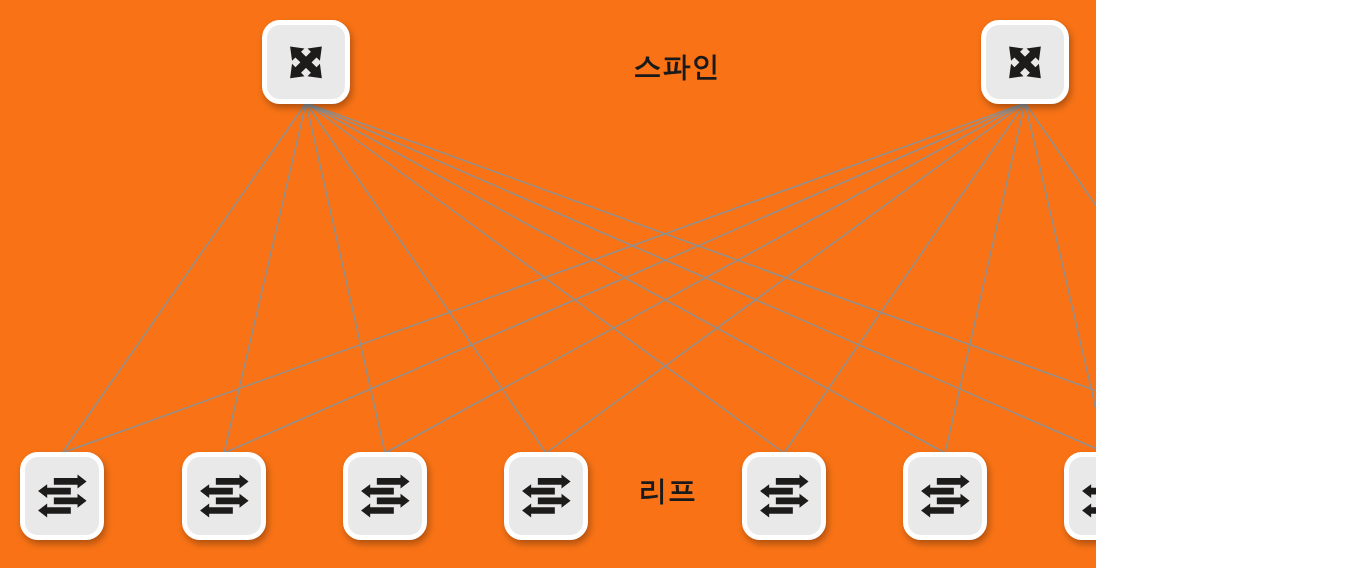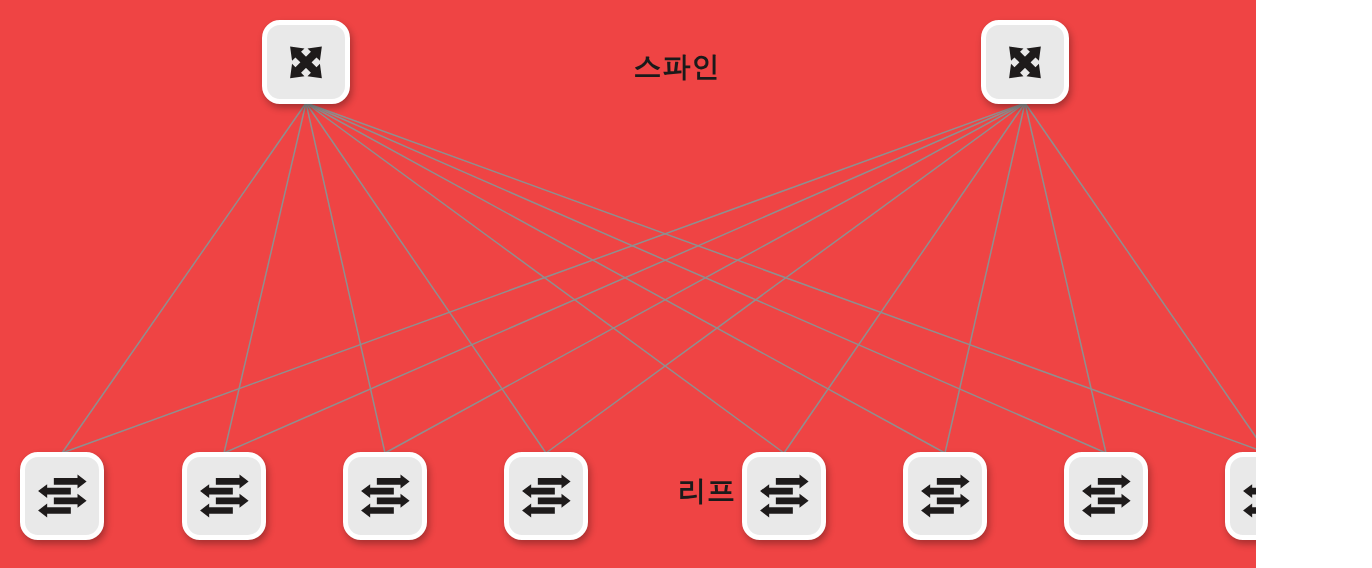--- a/index.html
+++ b/index.html
@@ -3,23 +3,23 @@
 <meta charset="utf-8">
 <style>
   html, body {
     margin: 0;
     padding: 0;
     background: #ffffff;
     font-family: "Liberation Sans", "DejaVu Sans", sans-serif;
   }
   .canvas {
     position: relative;
-    width: 1256px;
+    width: 1096px;
     height: 568px;
-    background: #ef4444;
+    background: #f97316;
     overflow: hidden;
   }
   #edges {
     position: absolute;
     left: 0;
     top: 0;
     width: 1372px;
     height: 568px;
     pointer-events: none;
   }
@@ -171,14 +171,14 @@
           <g fill="#1e1b1b">
             <polygon points="36,20.5 75,20.5 75,14.5 90,26 75,37.5 75,31.5 36,31.5"></polygon>
             <polygon points="64,36.5 25,36.5 25,30.5 10,42 25,53.5 25,47.5 64,47.5"></polygon>
             <polygon points="36,52.5 75,52.5 75,46.5 90,58 75,69.5 75,63.5 36,63.5"></polygon>
             <polygon points="64,68.5 25,68.5 25,62.5 10,74 25,85.5 25,79.5 64,79.5"></polygon>
           </g>
         </svg>
       </div>
     </div>
   <div class="diagram-label" id="spine-label" style="left: 677px; top: 67px;">스파인</div>
-  <div class="diagram-label" id="leaf-label" style="left: 668px; top: 491px; margin-left: 39px;">리프</div>
+  <div class="diagram-label" id="leaf-label" style="left: 668px; top: 491px;">리프</div>
 </div>
 
 </body></html>

